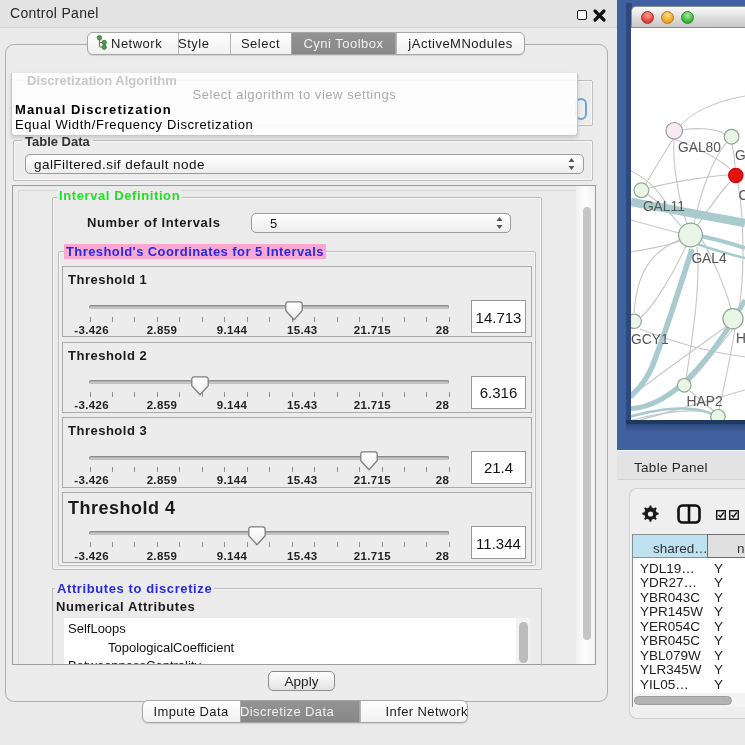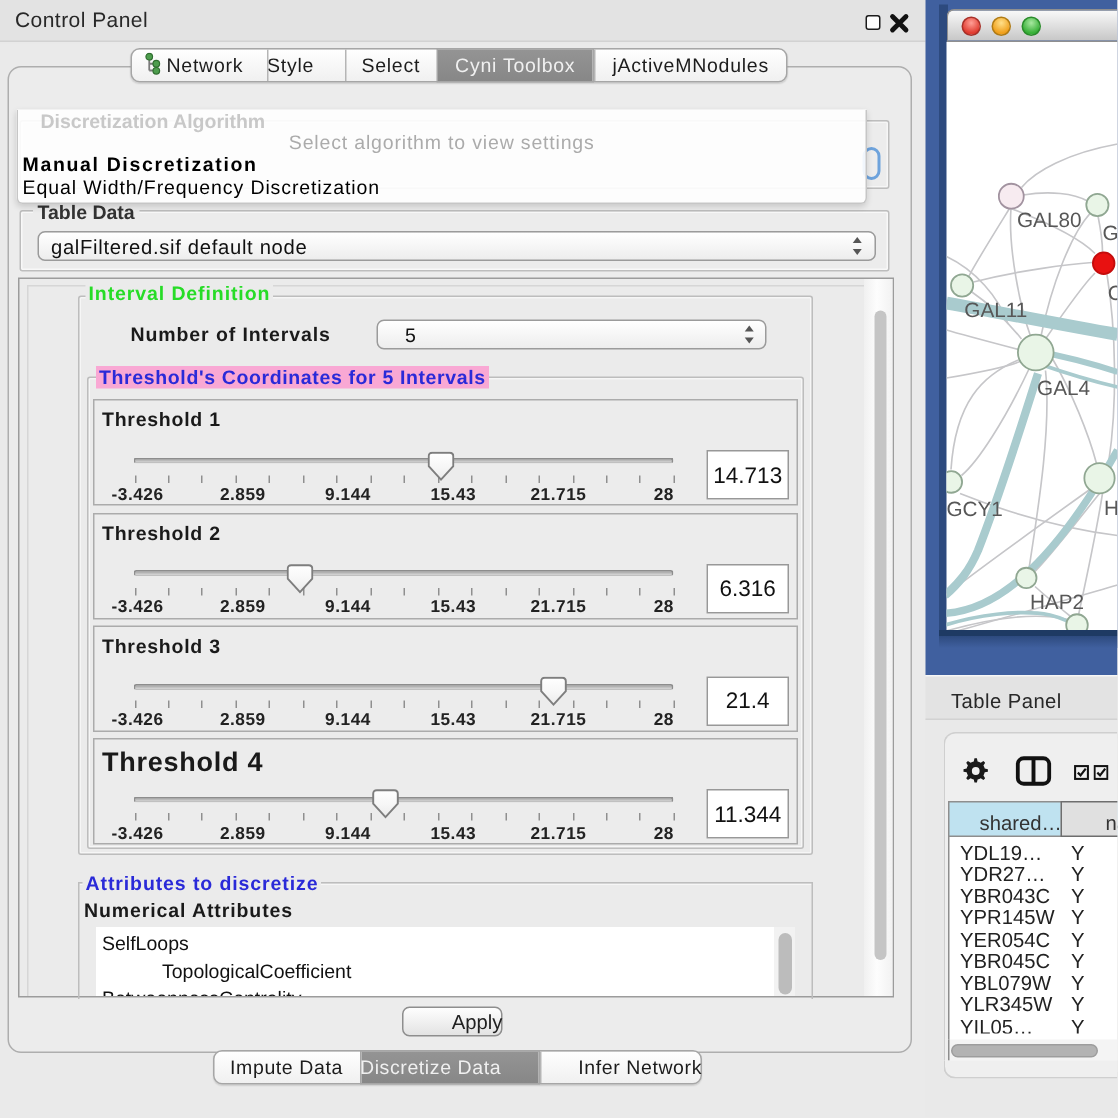--- a/index.html
+++ b/index.html
@@ -212,21 +212,21 @@
 <div class="t" style="left:55px;top:581px;padding:0 2px;background:#ebebeb;font-size:13px;font-weight:bold;letter-spacing:0.6px;color:#2a2ad8;">Attributes to discretize</div>
 <div class="t" style="left:56px;top:599px;font-size:13px;font-weight:bold;letter-spacing:0.6px;color:#1a1a1a;">Numerical Attributes</div>
 <div style="left:64px;top:618px;width:466px;height:45.5px;background:#fff;overflow:hidden;">
     <div class="t" style="left:4px;top:3px;font-size:13px;color:#111;">SelfLoops</div>
     <div class="t" style="left:4px;top:21.5px;font-size:13px;color:#111;margin-left:40px;">TopologicalCoefficient</div>
     <div class="t" style="left:4px;top:40px;font-size:13px;color:#111;">BetweennessCentrality</div>
   </div>
 <div style="left:516px;top:618px;width:14px;height:45.5px;background:#f2f2f2;"></div>
 <div style="left:518.5px;top:622px;width:9px;height:41px;background:#bcbcbc;border-radius:5px;"></div>
 <div style="left:268px;top:671px;width:67px;height:20px;background:linear-gradient(#fefefe,#e3e3e3);border:1px solid #8e8e8e;border-radius:5px;"></div>
-<div class="t" style="left:268px;top:674px;width:67px;text-align:right;font-size:13.5px;color:#222;">Apply</div>
+<div class="t" style="left:268px;top:674px;width:67px;text-align:center;font-size:13.5px;color:#222;">Apply</div>
 <div style="left:142px;top:700px;width:326px;height:23px;background:linear-gradient(#ffffff,#f0f0f0);border:1px solid #a6a6a6;border-radius:6px;box-shadow:0 1px 1px rgba(0,0,0,0.12);"></div>
 <div style="left:240px;top:700px;width:120px;height:23px;background:linear-gradient(#949494,#878787);border:1px solid #a6a6a6;"></div>
 <div class="t" style="left:142px;top:704px;width:98px;text-align:center;font-size:13px;letter-spacing:0.4px;color:#1c1c1c;">Impute Data</div>
 <div class="t" style="left:240px;top:704px;width:120px;text-align:left;font-size:13px;letter-spacing:0.4px;color:#f0f0f0;">Discretize Data</div>
 <div class="t" style="left:360px;top:704px;width:108px;text-align:right;font-size:13px;letter-spacing:0.4px;color:#1c1c1c;">Infer Network</div>
 <div style="left:360px;top:701px;width:1px;height:21px;background:#b5b5b5;"></div>
 <div style="left:11px;top:73px;width:567px;height:63px;background:rgba(255,255,255,0.9);border:1px solid #c6c6c6;border-top:none;border-radius:0 0 4px 4px;box-shadow:0 2px 4px rgba(0,0,0,0.15);"></div>
 <div class="t" style="left:27px;top:73px;font-size:13px;font-weight:bold;color:#c8c8c8;">Discretization Algorithm</div>
 <div class="t" style="left:11px;top:87px;width:567px;text-align:center;font-size:13px;letter-spacing:0.55px;color:#ababab;">Select algorithm to view settings</div>
 <div class="t" style="left:15px;top:101.5px;font-size:13px;font-weight:bold;letter-spacing:1.1px;color:#000;">Manual Discretization</div>

